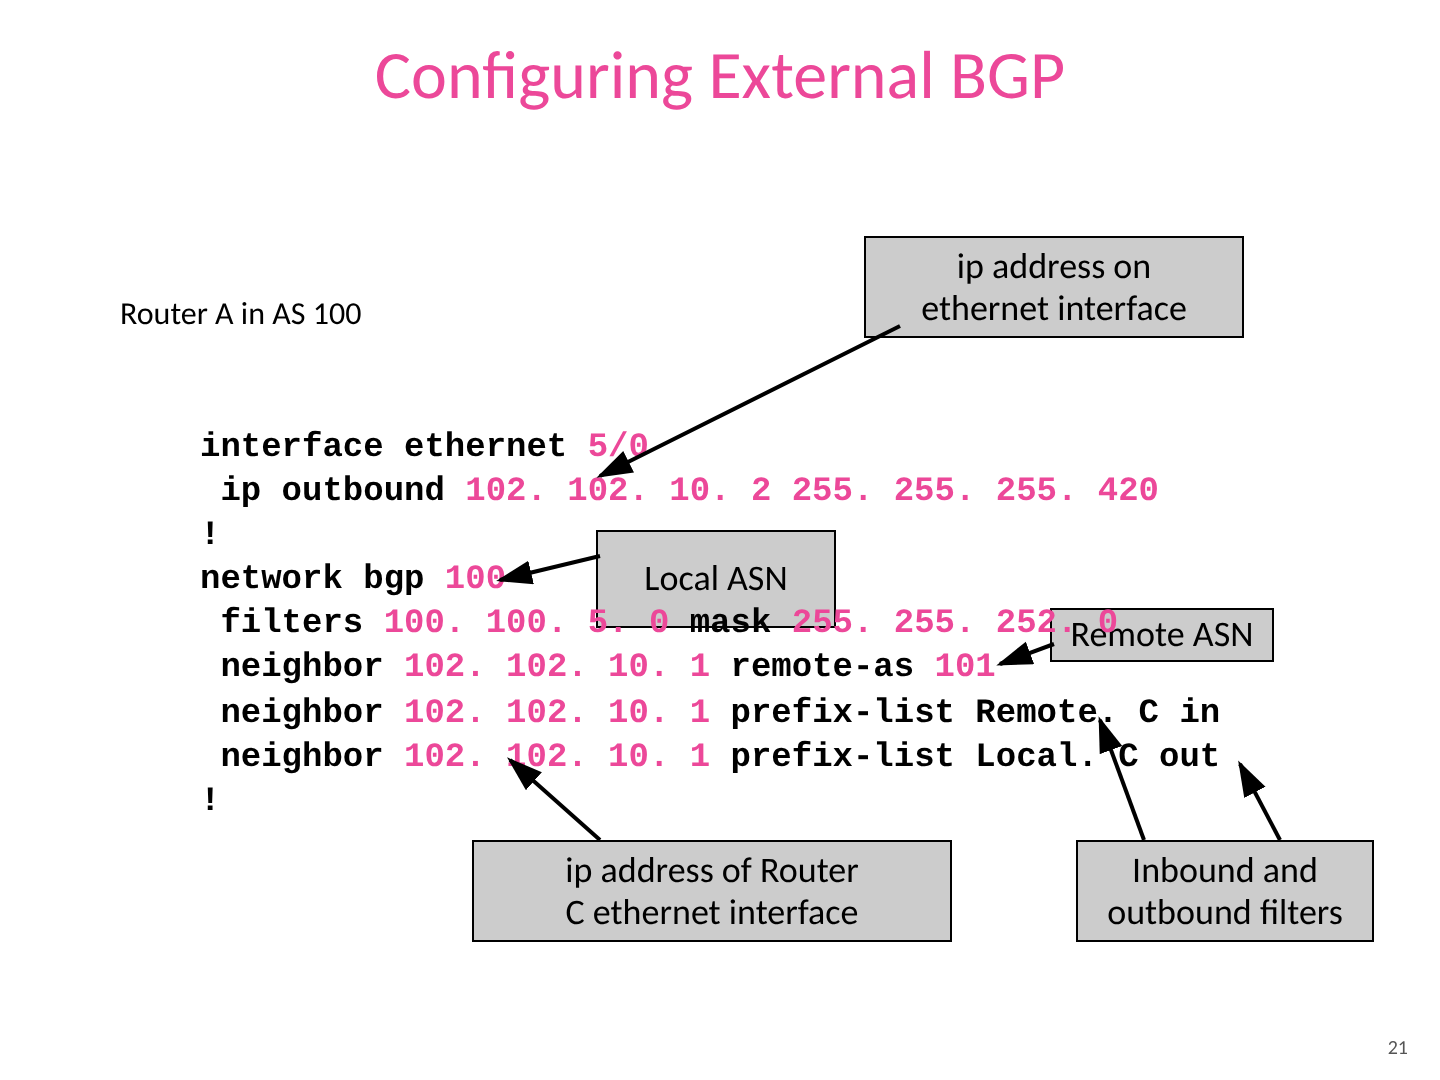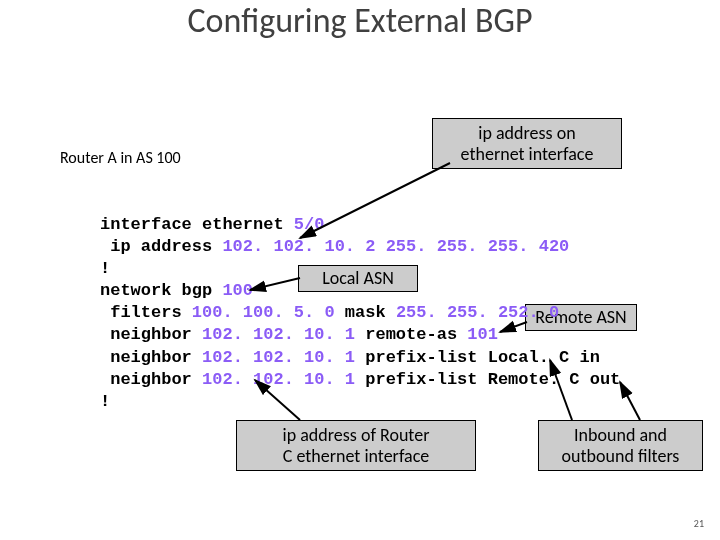--- a/index.html
+++ b/index.html
@@ -8,55 +8,56 @@
     height: 540px;
     background: #fff;
     font-family: Calibri, Arial, sans-serif;
     position: relative;
     overflow: hidden;
   }
   .title {
     text-align: center;
     font-size: 34px;
     font-weight: 400;
-    color: #404040;
+    margin-top: 18px;
+    color: #ec4899;
   }
   .subtitle {
     position: absolute;
     left: 60px;
     top: 148px;
     font-size: 16px;
     color: #000;
   }
   .callout {
     position: absolute;
     background: #ccc;
     border: 1px solid #000;
     padding: 4px 6px;
     font-size: 18px;
     text-align: center;
     line-height: 1.15;
   }
   .callout.ip-eth { left: 432px; top: 118px; width: 190px; }
-  .callout.local-asn { left: 298px; top: 265px; width: 120px; padding: 2px 8px; }
+  .callout.local-asn { left: 298px; top: 265px; width: 120px; padding: 13px 8px; }
   .callout.remote-asn { left: 525px; top: 304px; width: 112px; padding: 2px 0; }
   .callout.ip-routerc { left: 236px; top: 420px; width: 240px; }
-  .callout.filters { left: 538px; top: 420px; width: 165px; }
+  .callout.filters { left: 538px; top: 420px; width: 149px; }
   .code {
     position: absolute;
     left: 100px;
     top: 214px;
     font-family: "Courier New", monospace;
     font-size: 17px;
     font-weight: bold;
     line-height: 1.3;
     white-space: pre;
     color: #000;
   }
-  .code .num { color: #8b5cf6; }
+  .code .num { color: #ec4899; }
   .slidenum {
     position: absolute;
     right: 16px;
     bottom: 10px;
     font-size: 10px;
     color: #555;
   }
   svg.arrows {
     position: absolute;
     left: 0; top: 0;
@@ -72,27 +73,27 @@
 
 <div class="subtitle">Router A in AS 100</div>
 
 <div class="callout ip-eth">ip address on<br>ethernet interface</div>
 <div class="callout local-asn">Local ASN</div>
 <div class="callout remote-asn">Remote ASN</div>
 <div class="callout ip-routerc">ip address of Router<br>C ethernet interface</div>
 <div class="callout filters">Inbound and<br>outbound filters</div>
 
 <div class="code"><span><span>interface ethernet </span><span class="num">5/0</span></span>
-<span><span> ip address </span><span class="num">102. 102. 10. 2 255. 255. 255. 420</span></span>
+<span><span> ip outbound </span><span class="num">102. 102. 10. 2 255. 255. 255. 420</span></span>
 <span>!</span>
 <span><span>network bgp </span><span class="num">100</span></span>
 <span><span> filters </span><span class="num">100. 100. 5. 0</span><span> mask </span><span class="num">255. 255. 252. 0</span></span>
 <span><span> neighbor </span><span class="num">102. 102. 10. 1</span><span> remote-as </span><span class="num">101</span></span>
-<span><span> neighbor </span><span class="num">102. 102. 10. 1</span><span> prefix-list Local. C in</span></span>
-<span><span> neighbor </span><span class="num">102. 102. 10. 1</span><span> prefix-list Remote. C out</span></span>
+<span><span> neighbor </span><span class="num">102. 102. 10. 1</span><span> prefix-list Remote. C in</span></span>
+<span><span> neighbor </span><span class="num">102. 102. 10. 1</span><span> prefix-list Local. C out</span></span>
 <span>!</span></div>
 
 <svg class="arrows">
   <defs>
     <marker id="ah" markerWidth="10" markerHeight="10" refX="8" refY="3" orient="auto">
       <path d="M0,0 L9,3 L0,6 Z" fill="#000"></path>
     </marker>
   </defs>
   <line x1="450" y1="163" x2="300" y2="238" stroke="#000" stroke-width="2" marker-end="url(#ah)"></line>
   <line x1="300" y1="278" x2="250" y2="290" stroke="#000" stroke-width="2" marker-end="url(#ah)"></line>

